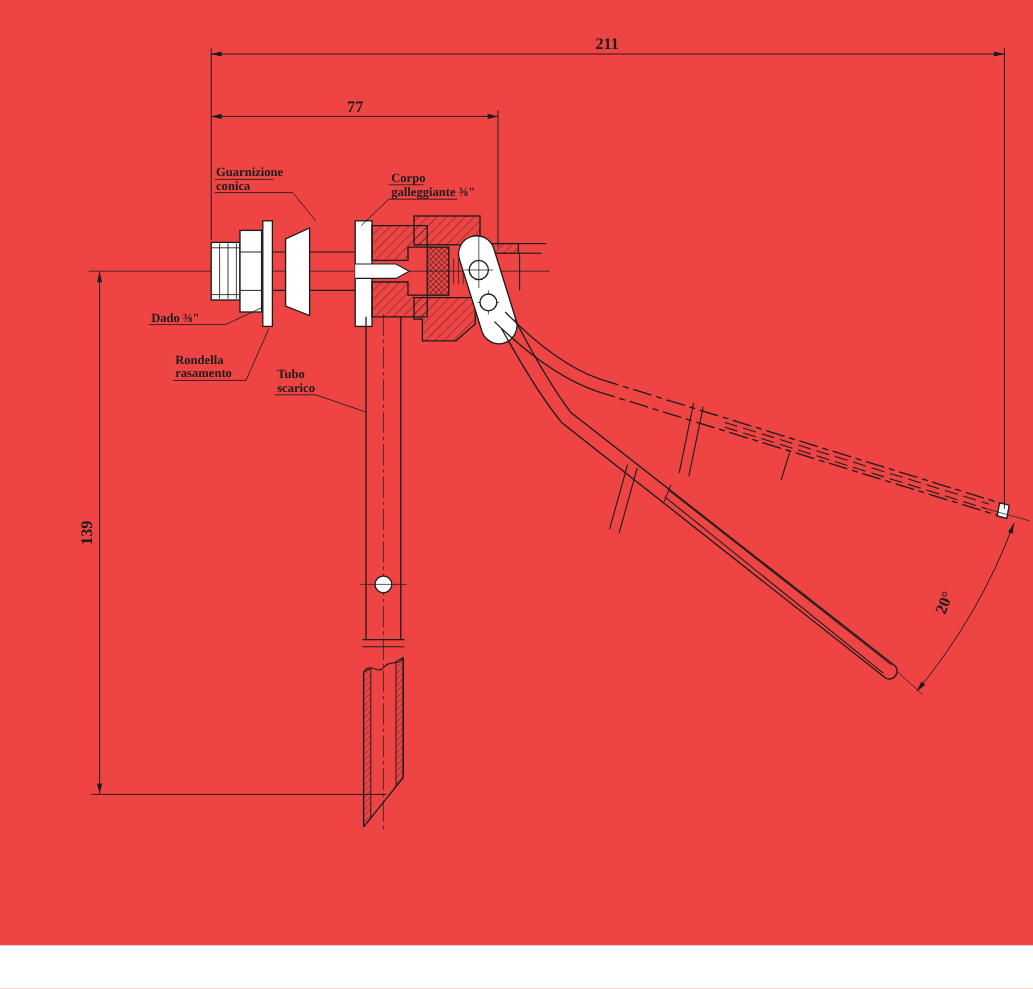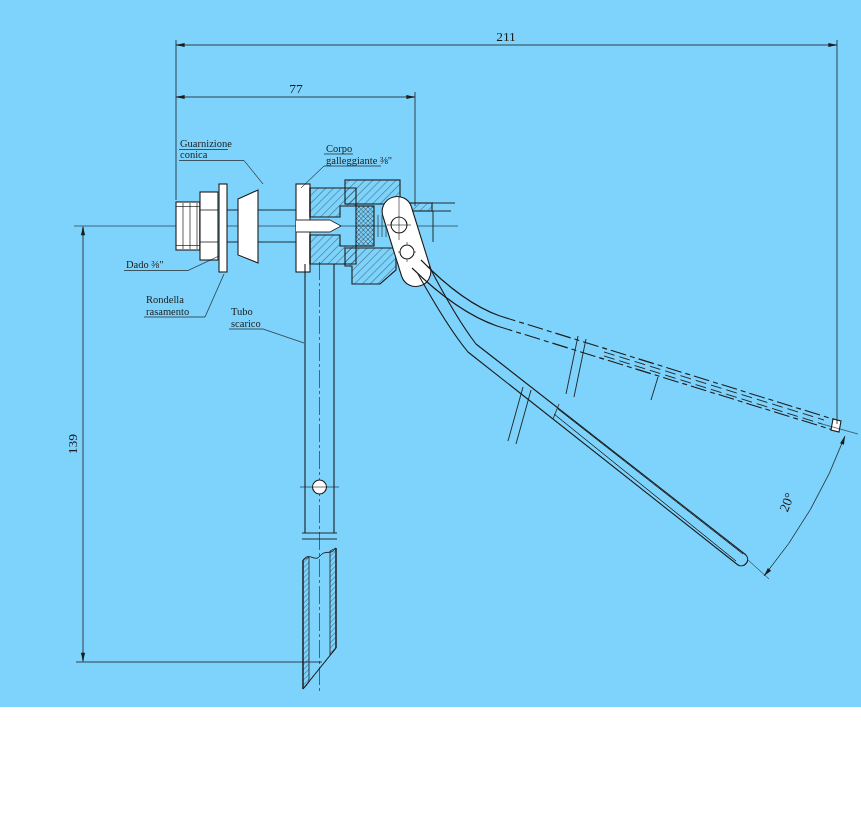--- a/index.html
+++ b/index.html
@@ -1,17 +1,17 @@
 <!DOCTYPE html>
 <html><head>
 <meta charset="utf-8">
 <style>
   html,body{margin:0;padding:0;background:#ffffff;}
-  #stage{position:relative;width:861px;height:707px;background:#7dd3fc;overflow:hidden;
-         font-family:"Liberation Serif", serif;}
+  #stage{position:relative;width:861px;height:788px;background:#ef4444;overflow:hidden;
+         font-family:"Liberation Serif", serif;font-weight:bold;}
   svg{position:absolute;left:0;top:0;}
   text{fill:#1c1c1c;}
   .dimtxt{font-family:"Liberation Serif", serif;font-size:13.5px;}
   .lbltxt{font-family:"Liberation Serif", serif;font-size:10.5px;}
 </style>
 </head>
 <body>
 
 <div id="stage">
 <svg width="861" height="824" viewBox="0 0 861 824">

